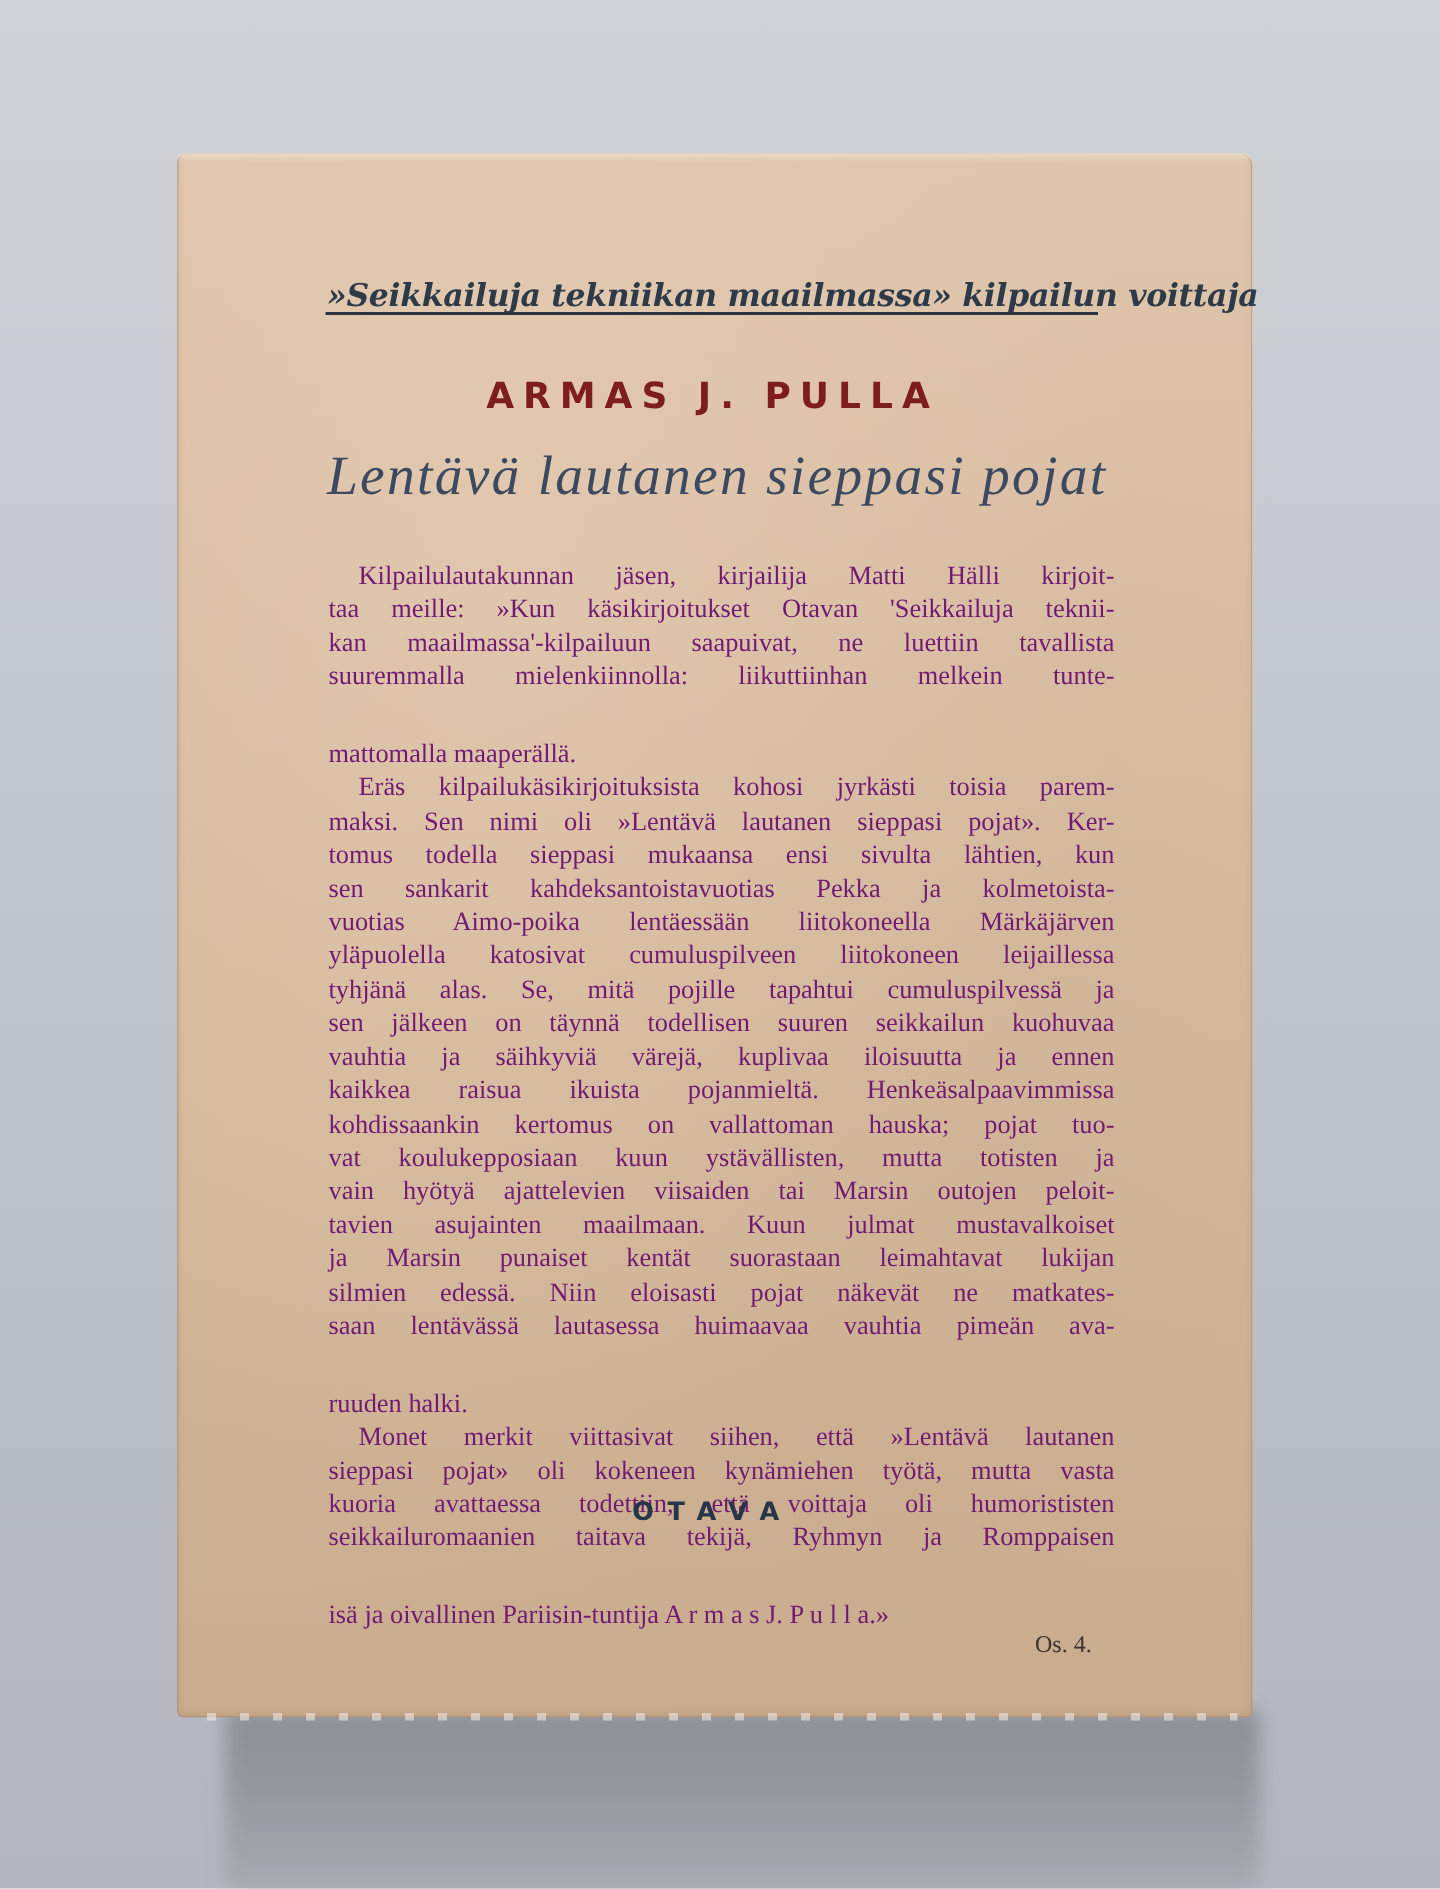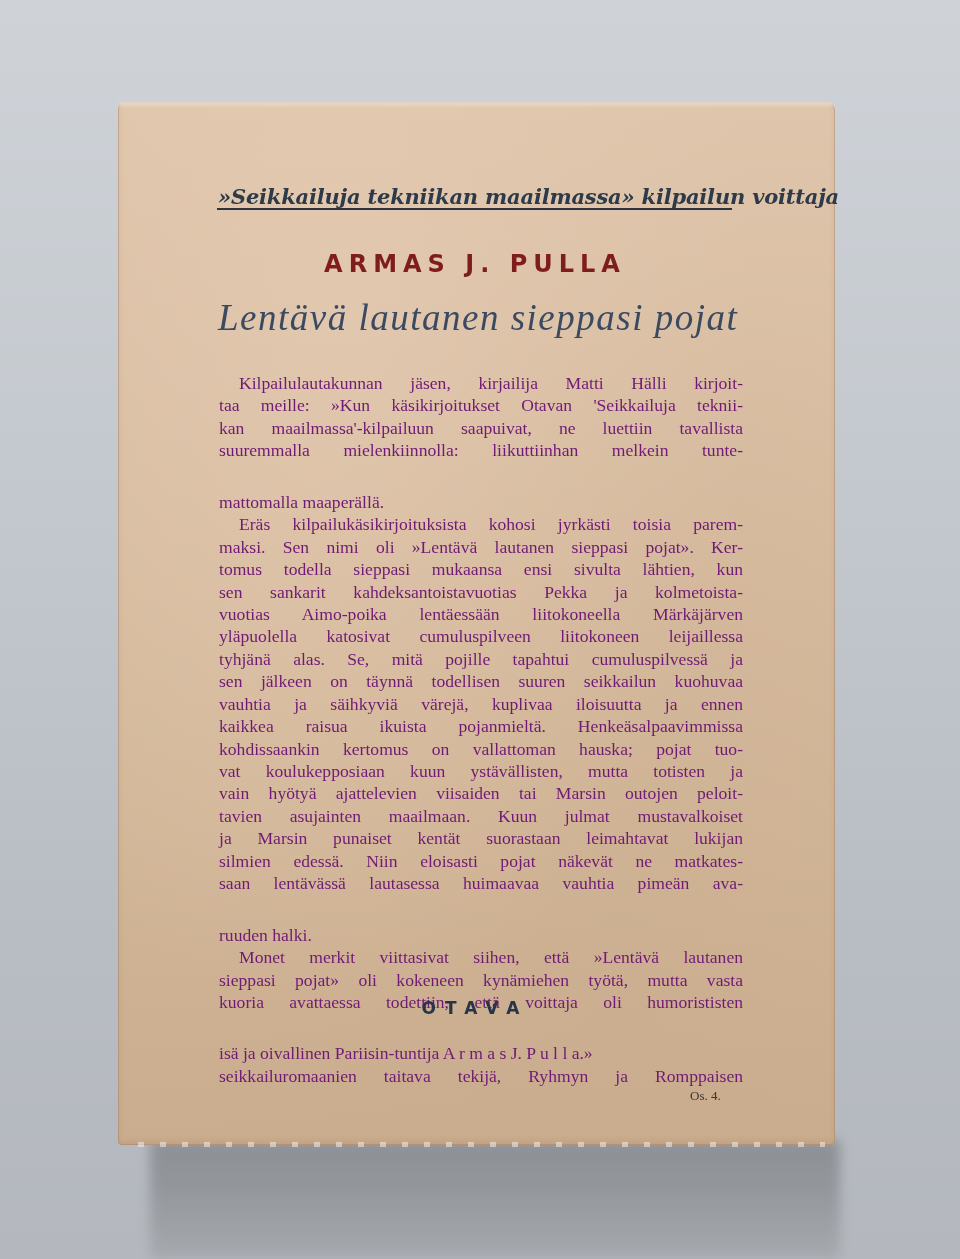--- a/index.html
+++ b/index.html
@@ -130,21 +130,21 @@
       font-weight: bold;
       font-size: 17px;
       letter-spacing: 9px;
       color: #263648;
     }
     .code {
       position: absolute;
       left: 690px;
       top: 1088px;
       font-family: "Liberation Serif", serif;
-      font-size: 13px;
+      font-size: 16px;
       color: #3a3530;
       white-space: nowrap;
     }
   </style>
 </head>
 <body>
 
 <div class="shadow"></div>
 
 <div class="book"></div>
@@ -175,18 +175,18 @@
     <span class="ln">vat koulukepposiaan kuun ystävällisten, mutta totisten ja</span>
     <span class="ln">vain hyötyä ajattelevien viisaiden tai Marsin outojen peloit-</span>
     <span class="ln">tavien asujainten maailmaan. Kuun julmat mustavalkoiset</span>
     <span class="ln">ja Marsin punaiset kentät suorastaan leimahtavat lukijan</span>
     <span class="ln">silmien edessä. Niin eloisasti pojat näkevät ne matkates-</span>
     <span class="ln">saan lentävässä lautasessa huimaavaa vauhtia pimeän ava-</span>
     <span class="ln last">ruuden halki.</span>
     <span class="ln indent">Monet merkit viittasivat siihen, että »Lentävä lautanen</span>
     <span class="ln">sieppasi pojat» oli kokeneen kynämiehen työtä, mutta vasta</span>
     <span class="ln">kuoria avattaessa todettiin, että voittaja oli humorististen</span>
+    <span class="ln">seikkailuromaanien taitava tekijä, Ryhmyn ja Romppaisen</span>
     <span class="ln last">isä ja oivallinen Pariisin-tuntija A r m a s  J.  P u l l a.»</span>
-    <span class="ln">seikkailuromaanien taitava tekijä, Ryhmyn ja Romppaisen</span>
   </div>
 
 <div class="publisher">OTAVA</div>
 <div class="code">Os. 4.</div>
 
 </body></html>

